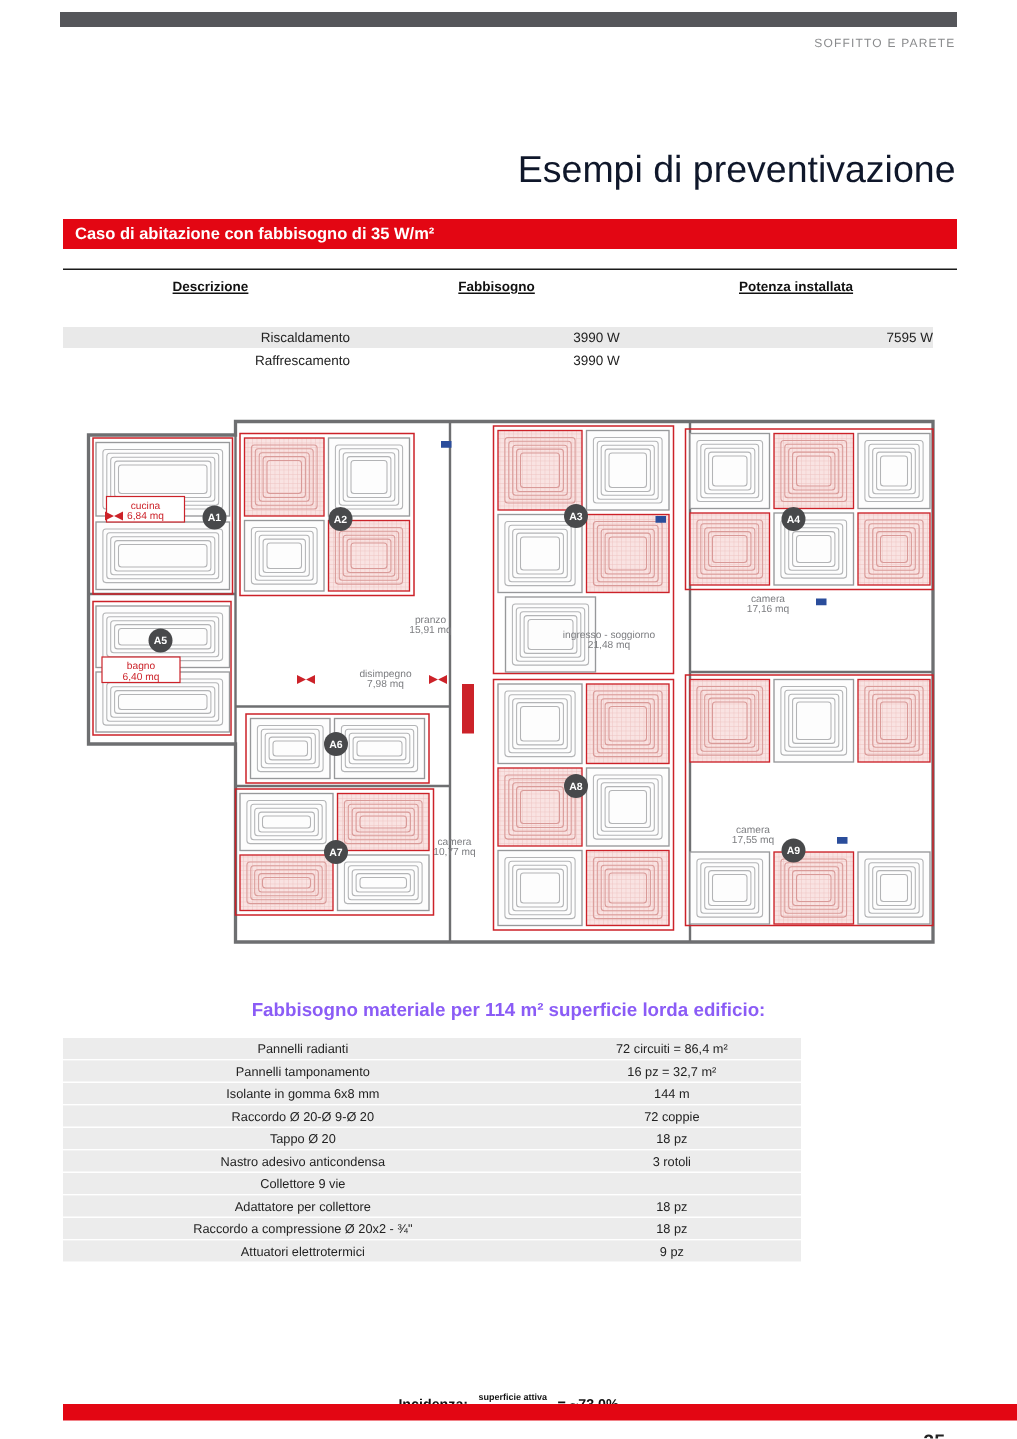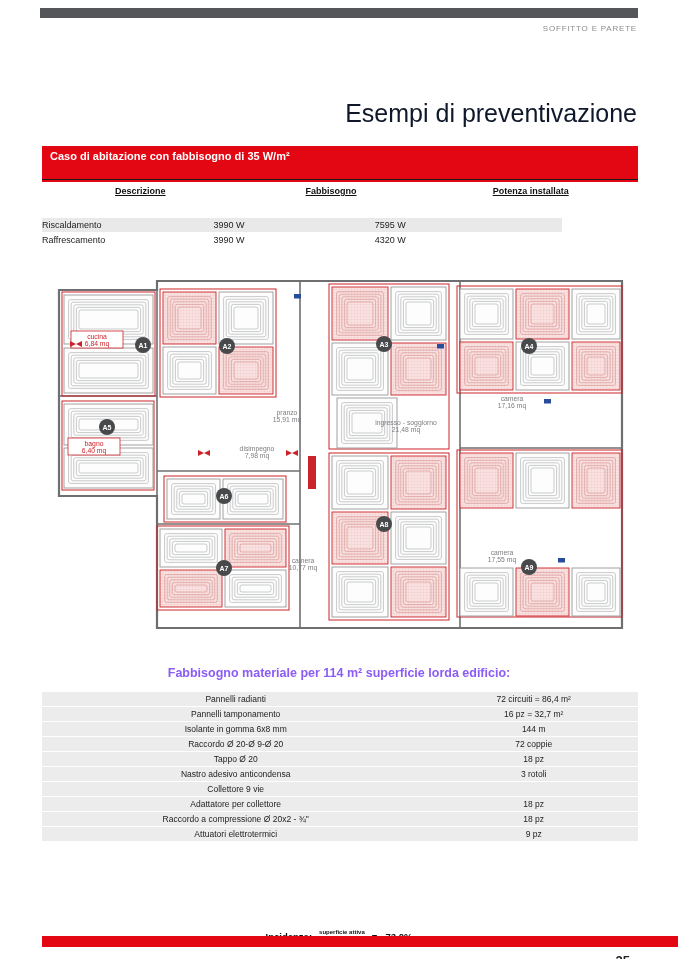--- a/index.html
+++ b/index.html
@@ -1,31 +1,31 @@
 <!DOCTYPE html>
 <html><head>
 <meta charset="utf-8">
 <style>
   html,body{margin:0;padding:0;}
   body{width:678px;height:959px;background:#ffffff;font-family:"Liberation Sans",sans-serif;position:relative;overflow:hidden;}
   .page{position:absolute;inset:0;background:#fff;}
   .topbar{position:absolute;left:40px;top:8px;width:598px;height:10px;background:#55565a;}
   .toplabel{position:absolute;right:41px;top:24px;font-size:8px;letter-spacing:.8px;color:#8a8b8d;padding-left:44px;}
   .title{position:absolute;right:41px;top:82px;font-size:25px;color:#0f172a;font-weight:400;}
-  .banner{position:absolute;left:42px;top:146px;width:596px;height:36px;background:#e30613;color:#fff;
+  .banner{position:absolute;left:42px;top:146px;width:596px;height:20px;background:#e30613;color:#fff;
           font-size:11px;font-weight:bold;line-height:20px;padding-left:8px;box-sizing:border-box;}
   .demand-head{position:absolute;left:42px;top:179px;width:596px;display:grid;grid-template-columns:33% 31% 36%;
           font-weight:bold;font-size:9px;text-align:center;border-top:1.5px solid #1a1a1a;padding-top:6px;color:#111;text-decoration:underline;}
-  .demand-row{position:absolute;left:42px;width:520px;height:14px;display:grid;grid-template-columns:33% 31% 36%;
-          font-size:9px;text-align:left;line-height:14px;color:#222;}
+  .demand-row{position:absolute;left:42px;width:580px;height:14px;display:grid;grid-template-columns:33% 31% 36%;
+          font-size:9px;text-align:right;line-height:14px;color:#222;}
   .demand-row.gray{background:#e9e9e9;}
   .r0{top:218px;} .r1{top:233px;}
   .figure{position:absolute;left:54px;top:256px;width:570px;height:378px;}
   .material-title{position:absolute;left:0;top:666px;width:100%;text-align:center;font-size:12.5px;font-weight:bold;color:#8b5cf6;}
-  .material-table{position:absolute;left:42px;top:692px;width:596px;}
+  .material-table{position:absolute;left:42px;top:692px;width:492px;}
   .m-row{display:grid;grid-template-columns:65% 35%;height:14px;line-height:14px;font-size:8.5px;color:#222;
           background:#ececec;border-bottom:1.5px solid #fff;text-align:center;}
   .incidenza{position:absolute;left:0;top:928px;width:100%;display:flex;justify-content:center;align-items:center;gap:5px;
           font-size:9.5px;font-weight:bold;color:#111;}
   .fraction{display:inline-block;text-align:center;font-size:6px;font-weight:bold;line-height:8px;}
   .fraction .num{display:block;border-bottom:1px solid #000;padding:0 2px;}
   .fraction .den{display:block;padding:0 2px;}
   .page-number{position:absolute;right:48px;top:917px;font-size:13px;font-weight:bold;color:#222;margin-top:36px;}
   .bottombar{position:absolute;left:42px;right:0;top:936px;height:11px;background:#e30613;}
 </style>
@@ -47,21 +47,20 @@
     <div>Potenza installata</div>
   </div>
   <div class="demand-row gray r0">
     <div>Riscaldamento</div>
     <div>3990 W</div>
     <div>7595 W</div>
   </div>
   <div class="demand-row r1">
     <div>Raffrescamento</div>
     <div>3990 W</div>
-    <div>4320 W</div>
   </div>
 
   <div class="figure">
     <svg viewBox="0 0 570 378" width="570" height="378" xmlns="http://www.w3.org/2000/svg">
         <defs>
           <pattern id="pinkPat" width="3" height="3" patternUnits="userSpaceOnUse">
             <rect x="0" y="0" width="3" height="3" fill="#f9e3e2"></rect>
             <path d="M0 0H3M0 0V3" stroke="#edc2c0" stroke-width="0.6"></path>
           </pattern>
         </defs>

